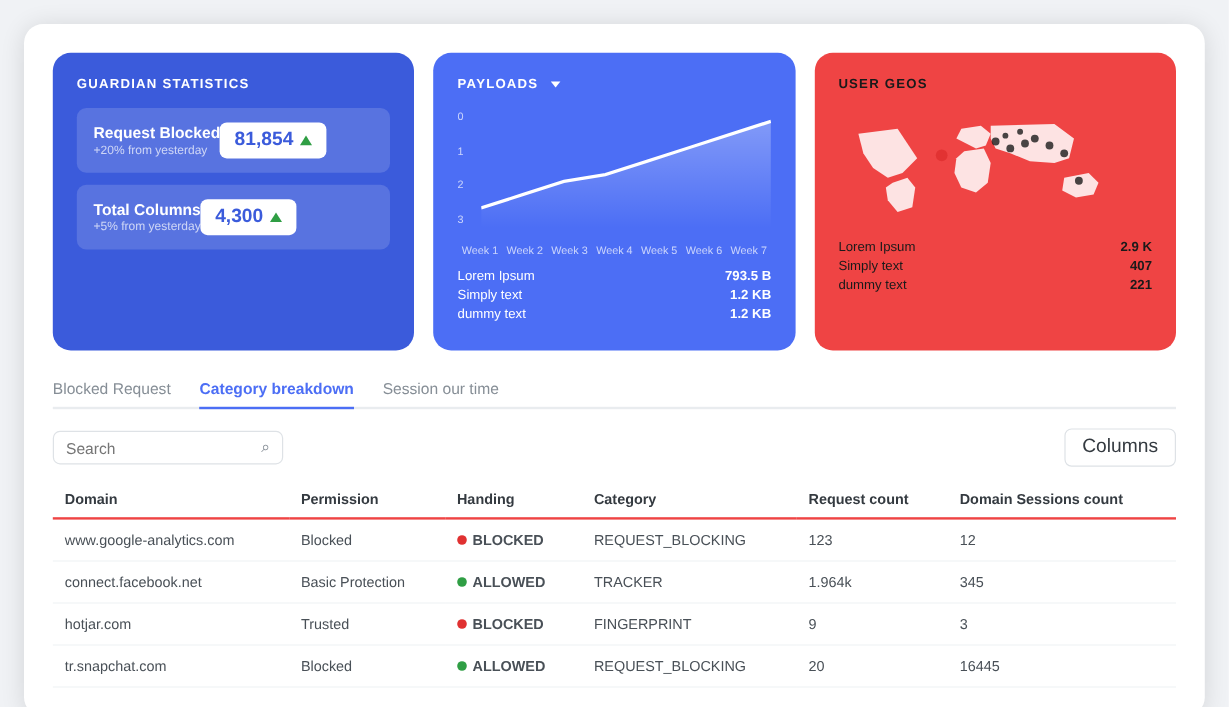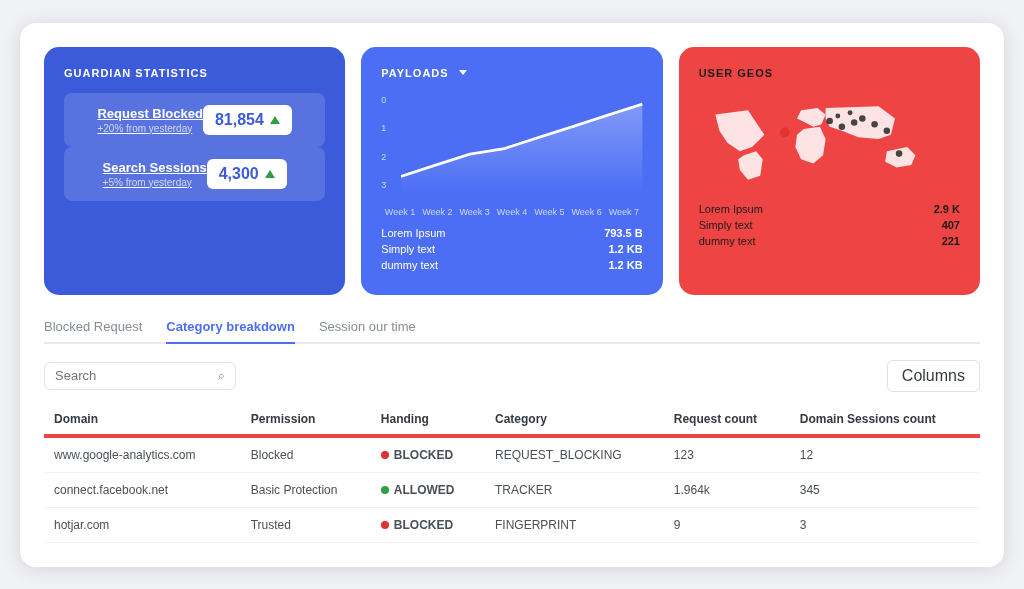--- a/index.html
+++ b/index.html
@@ -57,24 +57,24 @@
       color: #fff;
     }
     .card-geos .card-title {
       color: #1a1a1a;
     }
     
     .stat-box {
       background: rgba(255,255,255,0.15);
       border-radius: 8px;
       padding: 12px 14px;
-      display: flex;
-      justify-content: center;
-      align-items: center;
-      text-decoration: underline;
+      margin-bottom: 10px;
+      display: flex;
+      justify-content: flex-start;
+      align-items: center;
     }
     .stat-label {
       font-size: 13px;
       font-weight: 600;
       color: #fff;
     }
     .stat-sub {
       font-size: 10px;
       color: rgba(255,255,255,0.7);
       margin-top: 2px;
@@ -211,21 +211,21 @@
     table {
       width: 100%;
       border-collapse: collapse;
     }
     thead th {
       text-align: left;
       font-size: 12px;
       font-weight: 700;
       color: #343a40;
       padding: 8px 10px;
-      border-bottom: 4px solid #ef4444;
+      border-bottom: 2px solid #ef4444;
     }
     tbody tr {
       border-bottom: 1px solid #f1f3f5;
     }
     tbody td {
       font-size: 12px;
       color: #495057;
       padding: 10px 10px;
     }
     .status-badge {
@@ -269,21 +269,21 @@
           <div class="stat-label">Request Blocked</div>
           <div class="stat-sub">+20% from yesterday</div>
         </div>
         <div class="stat-value-box">
           <span class="stat-value">81,854</span>
           <span class="arrow-up"></span>
         </div>
       </div>
       <div class="stat-box">
         <div>
-          <div class="stat-label">Search Sessions</div>
+          <div class="stat-label">Total Columns</div>
           <div class="stat-sub">+5% from yesterday</div>
         </div>
         <div class="stat-value-box">
           <span class="stat-value">4,300</span>
           <span class="arrow-up"></span>
         </div>
       </div>
     </div>
 
     <div class="card card-payloads">
@@ -440,16 +440,29 @@
     <td>
       <span class="status-badge">
         <span class="dot dot-red"></span>
         <span>BLOCKED</span>
       </span>
     </td>
     <td>FINGERPRINT</td>
     <td>9</td>
     <td>3</td>
   </tr>
+        <tr>
+    <td>tr.snapchat.com</td>
+    <td>Blocked</td>
+    <td>
+      <span class="status-badge">
+        <span class="dot dot-green"></span>
+        <span>ALLOWED</span>
+      </span>
+    </td>
+    <td>REQUEST_BLOCKING</td>
+    <td>20</td>
+    <td>16445</td>
+  </tr>
       </tbody>
   </table>
 
 </div>
 
 </body></html>

